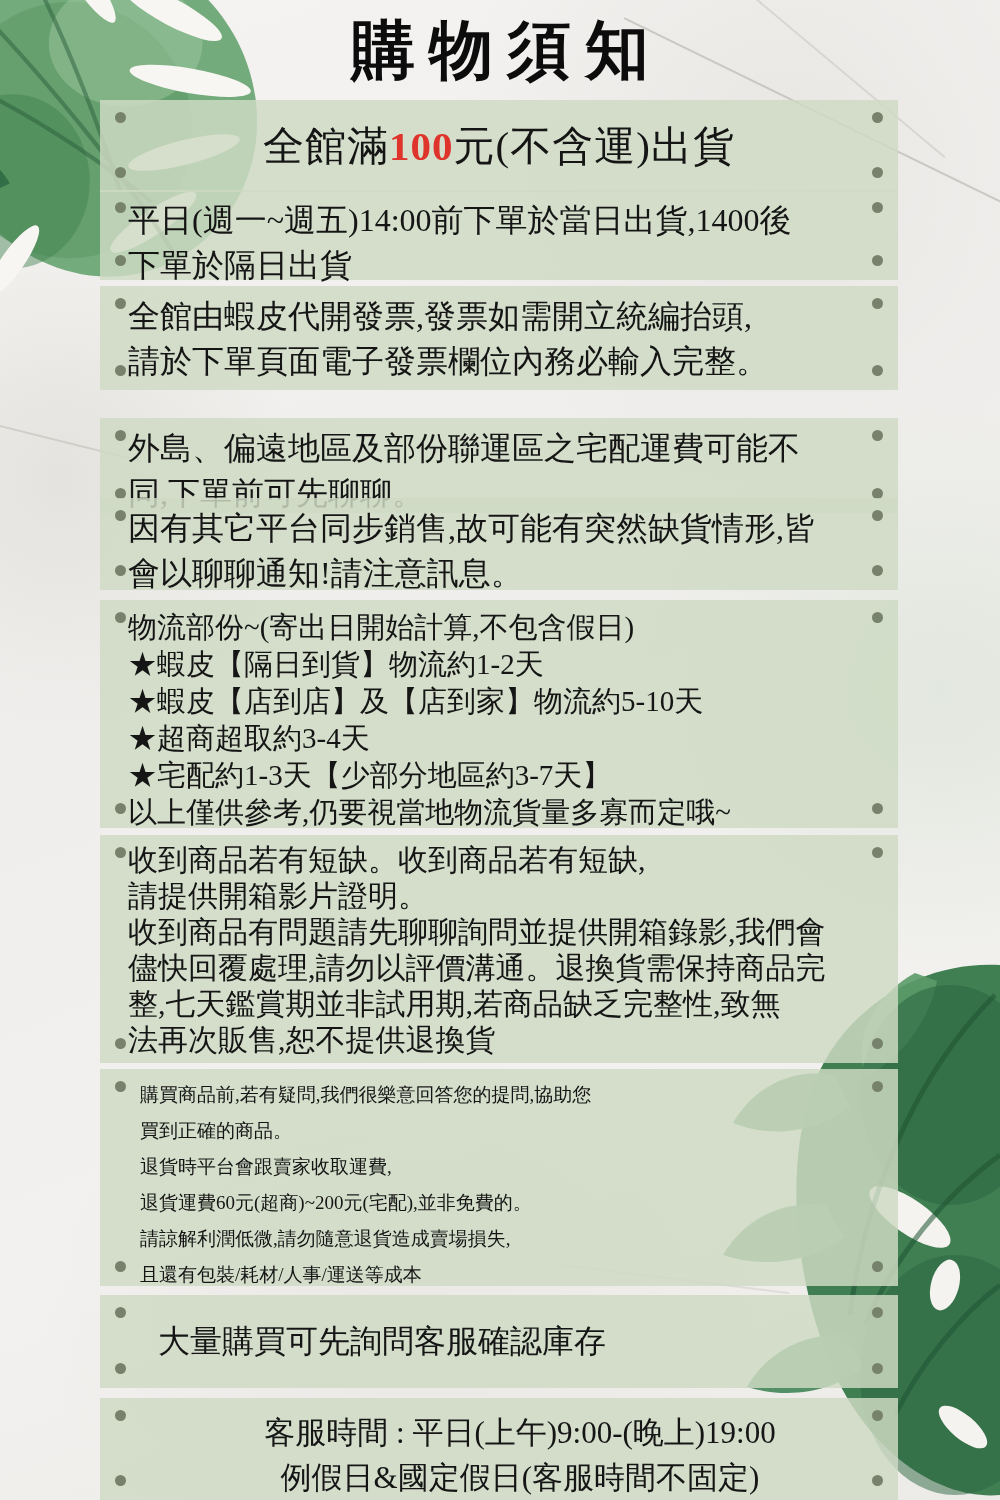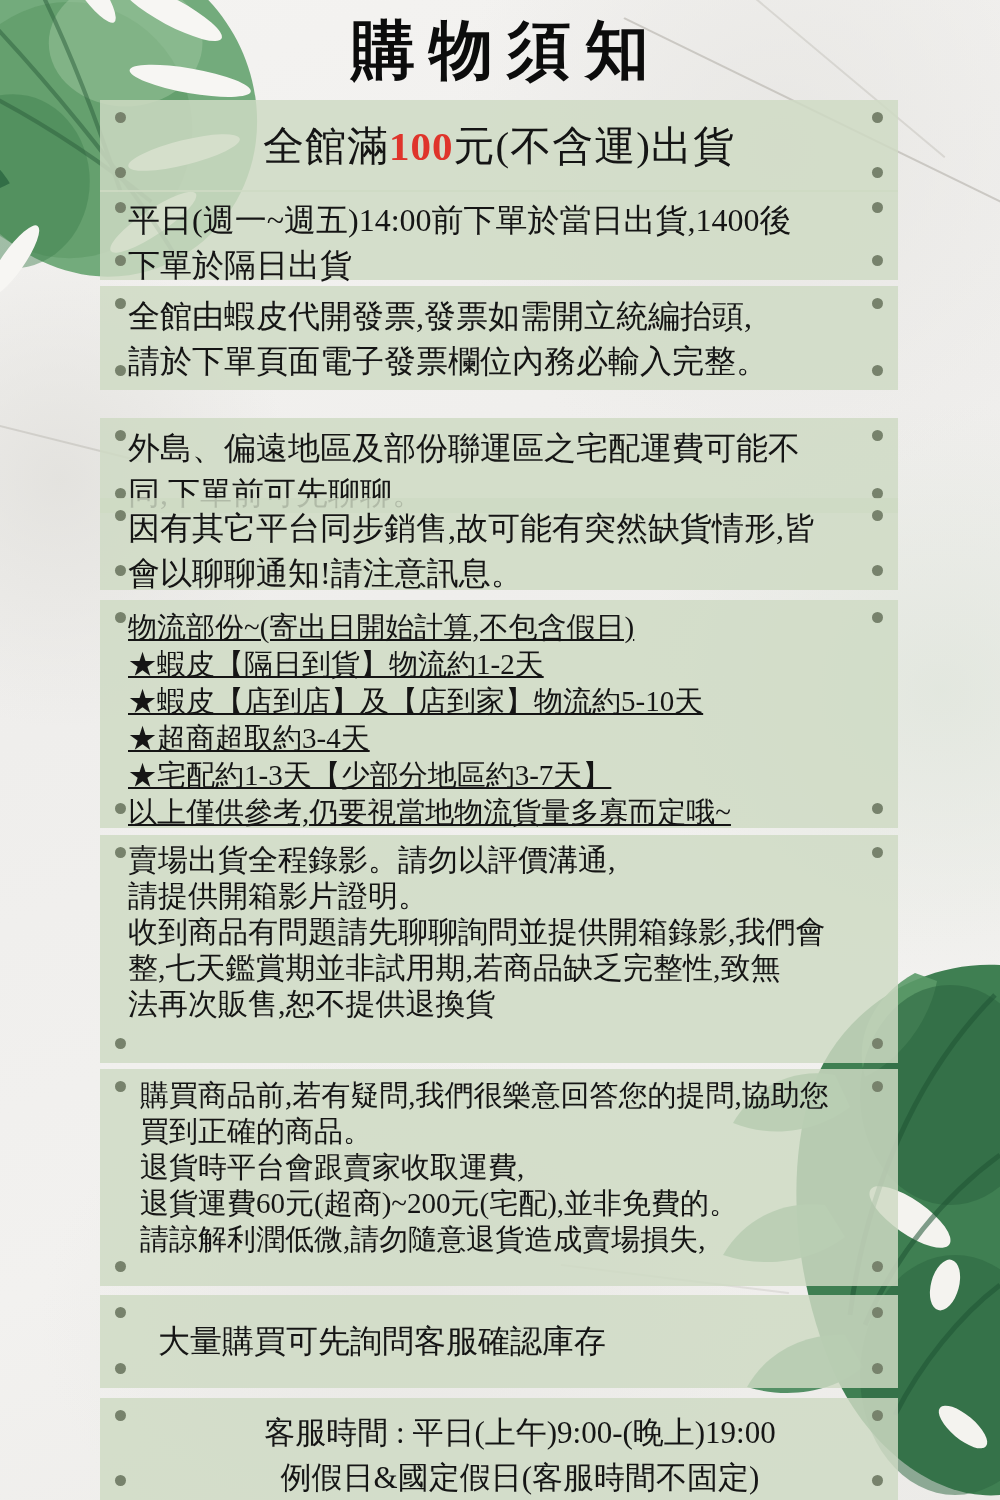--- a/index.html
+++ b/index.html
@@ -38,23 +38,23 @@
     background:var(--dc);top:12px;box-shadow:0 var(--dg) 0 0 var(--dc);
   }
   .box::before{left:15px;}
   .box::after{right:15px;}
   .banner-box{height:92px;display:flex;align-items:center;justify-content:center;}
   .banner-text{font-size:41px;letter-spacing:1px;white-space:nowrap;}
   .banner-amount{color:#df342b;font-weight:700;}
   .txt{padding:8px 0 0 28px;}
   .txt .line{display:block;white-space:nowrap;}
   .s-a .txt{font-size:32px;line-height:45px;padding-top:8px;}
-  .s-log .txt{font-size:29px;line-height:37px;padding-top:9px;text-decoration:underline;}
+  .s-log .txt{font-size:29px;line-height:37px;padding-top:9px;}
   .s-rec .txt{font-size:30px;line-height:36px;padding-top:7px;}
-  .s-ref .txt{font-size:29px;line-height:36px;padding-top:8px;padding-left:40px;}
+  .s-ref .txt{font-size:19px;line-height:36px;padding-top:8px;padding-left:40px;}
   .s-bulk .txt{font-size:32px;line-height:32px;padding-top:30px;margin-left:30px;}
   .s-svc .txt{font-size:31px;line-height:45px;padding-top:12px;padding-left:42px;}
   .b2{top:190px;height:90px;--dg:53px;}
   .b3{top:286px;height:104px;--dg:67px;}
   .b4{top:418px;height:95px;--dg:58px;}
   .b5{top:498px;height:92px;--dg:55px;}
   .b6{top:600px;height:228px;--dg:191px;}
   .b7{top:835px;height:228px;--dg:191px;}
   .b8{top:1069px;height:217px;--dg:180px;}
   .b9{top:1295px;height:93px;--dg:56px;}
@@ -154,35 +154,37 @@
       <span class="line">★蝦皮【隔日到貨】物流約1-2天</span>
       <span class="line">★蝦皮【店到店】及【店到家】物流約5-10天</span>
       <span class="line">★超商超取約3-4天</span>
       <span class="line">★宅配約1-3天【少部分地區約3-7天】</span>
       <span class="line">以上僅供參考,仍要視當地物流貨量多寡而定哦~</span>
     </div>
   </div>
 
   <div class="box b7 s-rec">
     <div class="txt">
-      <span class="line">賣場出貨全程錄影。請勿以評價溝通,</span>
+      <span class="line">收到商品若有短缺。收到商品若有短缺,</span>
       <span class="line">請提供開箱影片證明。</span>
       <span class="line">收到商品有問題請先聊聊詢問並提供開箱錄影,我們會</span>
+      <span class="line">儘快回覆處理,請勿以評價溝通。退換貨需保持商品完</span>
       <span class="line">整,七天鑑賞期並非試用期,若商品缺乏完整性,致無</span>
       <span class="line">法再次販售,恕不提供退換貨</span>
     </div>
   </div>
 
   <div class="box b8 s-ref">
     <div class="txt">
       <span class="line">購買商品前,若有疑問,我們很樂意回答您的提問,協助您</span>
       <span class="line">買到正確的商品。</span>
       <span class="line">退貨時平台會跟賣家收取運費,</span>
       <span class="line">退貨運費60元(超商)~200元(宅配),並非免費的。</span>
       <span class="line">請諒解利潤低微,請勿隨意退貨造成賣場損失,</span>
+      <span class="line">且還有包裝/耗材/人事/運送等成本</span>
     </div>
   </div>
 
   <div class="box b9 s-bulk">
     <div class="txt">
       <span class="line">大量購買可先詢問客服確認庫存</span>
     </div>
   </div>
 
   <div class="box b10 s-svc">

